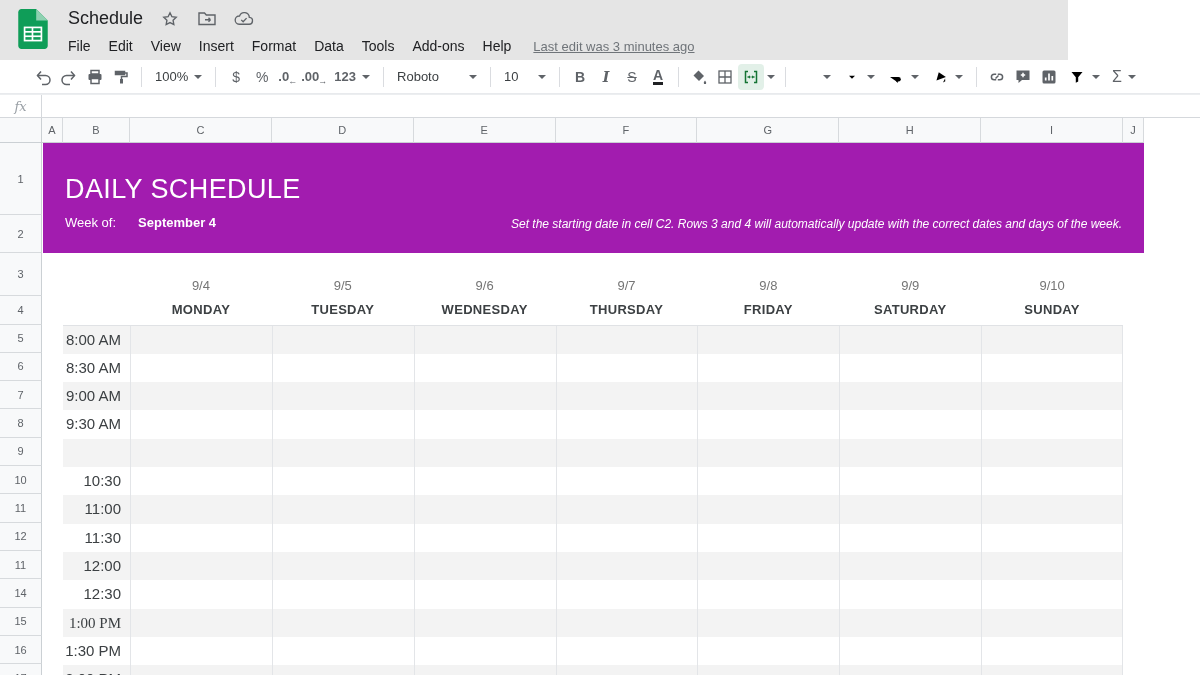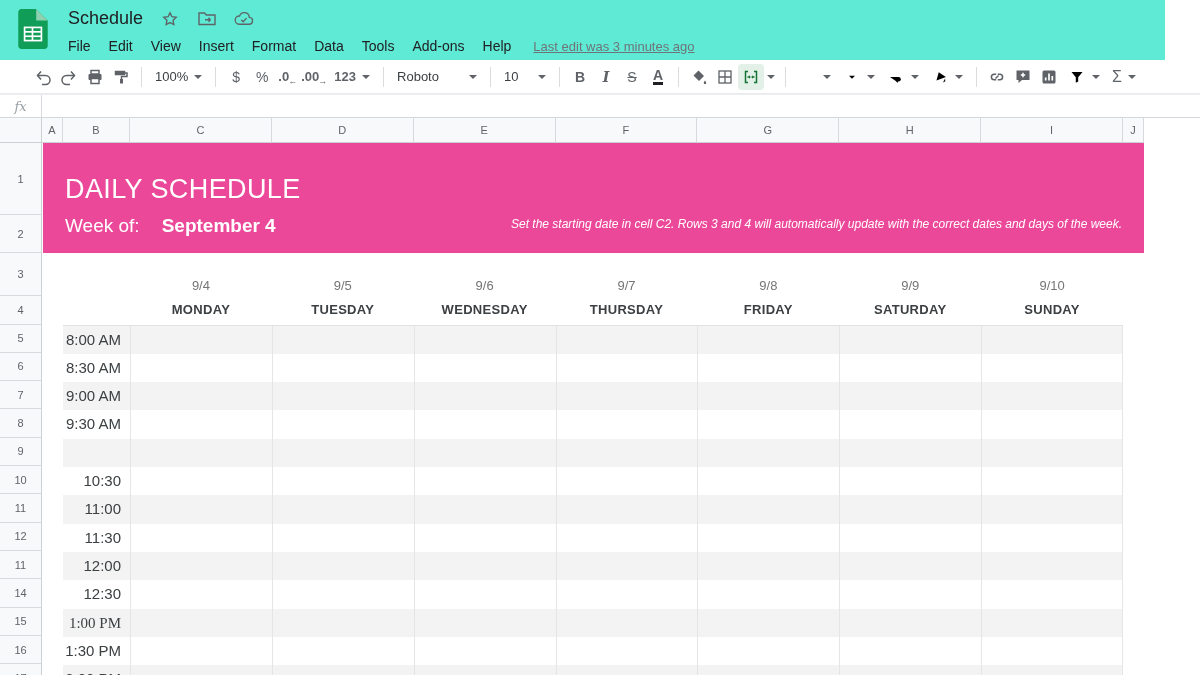--- a/index.html
+++ b/index.html
@@ -1,20 +1,20 @@
 <!DOCTYPE html>
 <html><head>
 <meta charset="utf-8">
 <style>
   html,body{margin:0;padding:0;background:#fff;}
   #root{position:relative;width:1200px;height:675px;background:#fff;overflow:hidden;
         font-family:"Liberation Sans",sans-serif;color:#202124;}
 
   
-  .topbar{position:absolute;left:0;top:0;width:1165px;height:60px;background:#5eead4;}
+  .topbar{position:absolute;left:0;top:0;width:1068px;height:60px;background:#e5e5e5;}
   .logo{position:absolute;left:18px;top:9px;width:30px;height:40px;cursor:pointer;}
   .doc-title-row{position:absolute;left:68px;top:8px;display:flex;align-items:center;gap:17px;}
   .doc-title{font-size:18px;color:#202124;}
   .tb-ic{width:20px;height:20px;display:flex;align-items:center;justify-content:center;}
   .tb-ic svg{stroke:#5f6368;fill:none;stroke-width:1.4;}
   .menubar{position:absolute;left:59px;top:34px;display:flex;align-items:center;height:24px;}
   .menu-item{font-size:14px;color:#202124;padding:0 9px;line-height:24px;border-radius:4px;cursor:pointer;}
   .last-edit{font-size:13px;color:#6f7479;text-decoration:underline;margin-left:13px;cursor:pointer;}
 
   
@@ -52,21 +52,21 @@
   .row-header{position:absolute;left:0;width:42px;background:#f8f9fa;box-sizing:border-box;
               border-right:1px solid #cbd0d4;border-bottom:1px solid #d7dadd;
               font-size:11px;color:#5f6368;display:flex;align-items:center;justify-content:center;cursor:pointer;}
 
   
   #sheet-layer{position:absolute;left:0;top:0;width:1200px;height:675px;pointer-events:none;}
   #sheet-layer *{pointer-events:auto;}
   .banner{position:absolute;left:43px;top:143px;width:1101px;height:110px;}
   .banner-title{position:absolute;left:22px;top:31px;font-size:27px;letter-spacing:.4px;color:#fff;}
   .banner-week{position:absolute;left:22px;top:72px;display:flex;gap:22px;align-items:baseline;
-               font-size:19px;color:#fff;}
+               font-size:13px;color:#fff;}
   .banner-week .week-val{font-weight:bold;}
   .banner-note{position:absolute;right:22px;top:74px;font-size:12px;font-style:italic;color:#fff;}
 
   .day-date{position:absolute;top:273px;height:26px;line-height:26px;text-align:center;
             font-size:13px;color:#757575;}
   .day-name{position:absolute;top:296px;height:28px;line-height:28px;text-align:center;
             font-size:13px;font-weight:bold;letter-spacing:.3px;color:#3c4043;}
 
   #schedule-grid{position:absolute;left:63px;top:324.5px;width:1060px;height:369px;
                  border-top:1px solid #e0e2e5;box-sizing:content-box;}
@@ -324,21 +324,21 @@
       <div class="row-header" style="top: 522.81px; height: 28.33px;">12</div>
       <div class="row-header" style="top: 551.14px; height: 28.33px;">11</div>
       <div class="row-header" style="top: 579.47px; height: 28.33px;">14</div>
       <div class="row-header" style="top: 607.8px; height: 28.33px;">15</div>
       <div class="row-header" style="top: 636.13px; height: 28.33px;">16</div>
       <div class="row-header" style="top: 664.46px; height: 28.33px;">17</div>
     </div>
 
   <div id="sheet-layer">
 
-    <div class="banner" style="background: #ec4899;">
+    <div class="banner" style="background: #a21caf;">
       <div class="banner-title">DAILY SCHEDULE</div>
       <div class="banner-week">
         <span>Week of:</span>
         <span class="week-val">September 4</span>
       </div>
       <div class="banner-note">Set the starting date in cell C2. Rows 3 and 4 will automatically update with the correct dates and days of the week.</div>
     </div>
 
     <div id="day-headers">
         <div class="day-date" style="left: 130px; width: 141.857px;">9/4</div>

